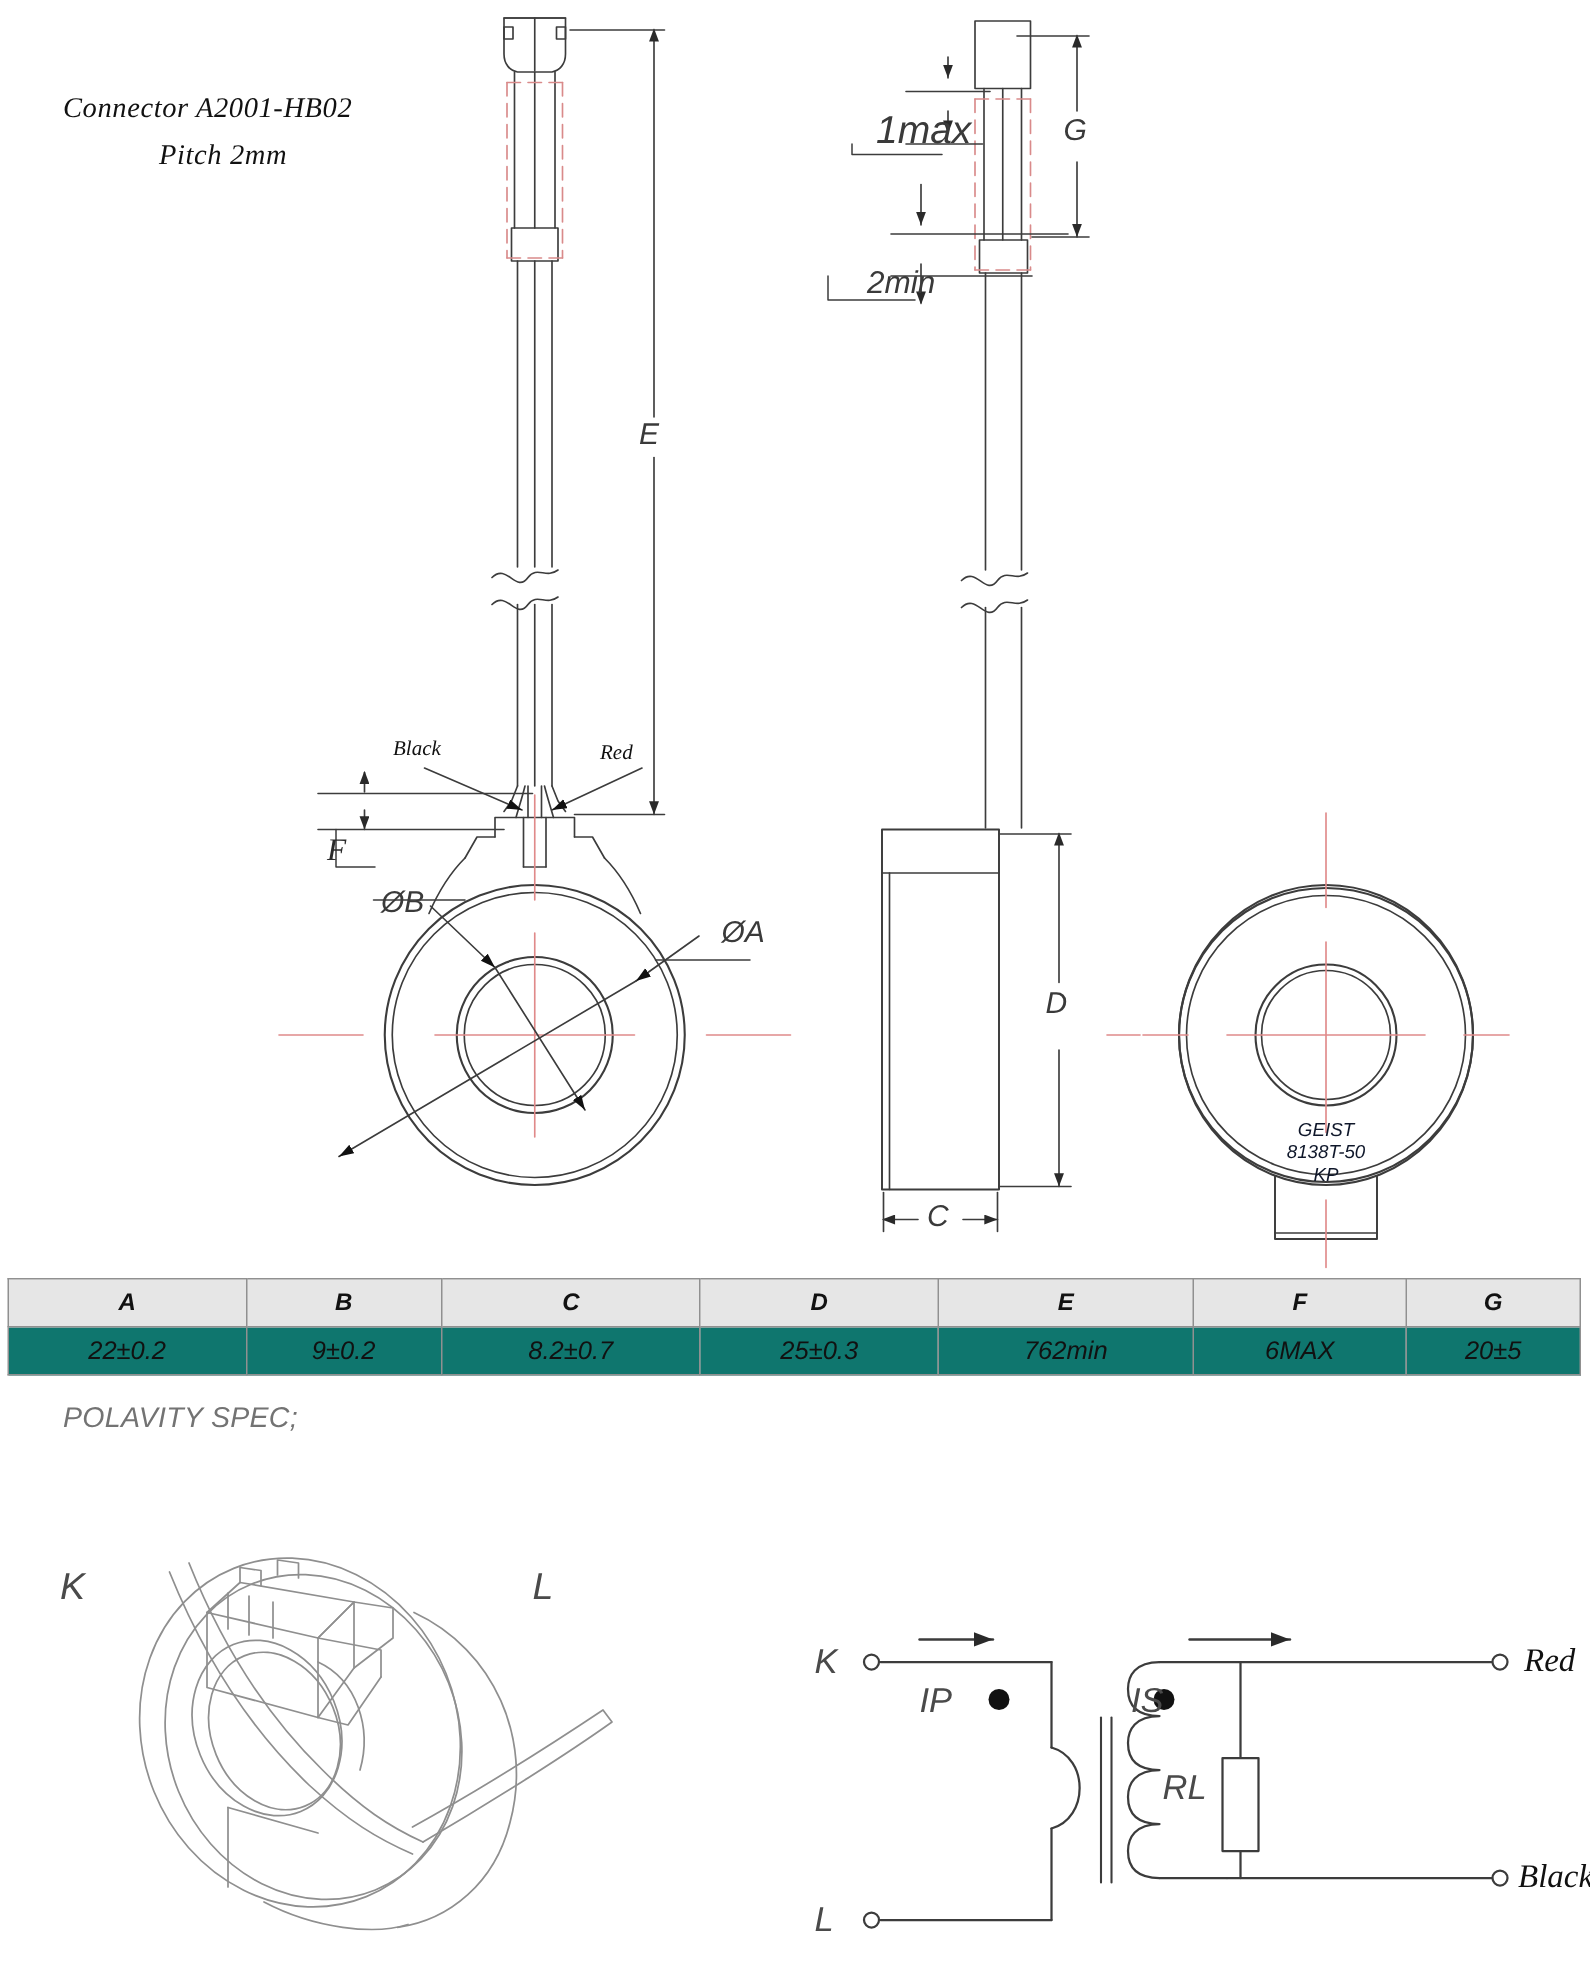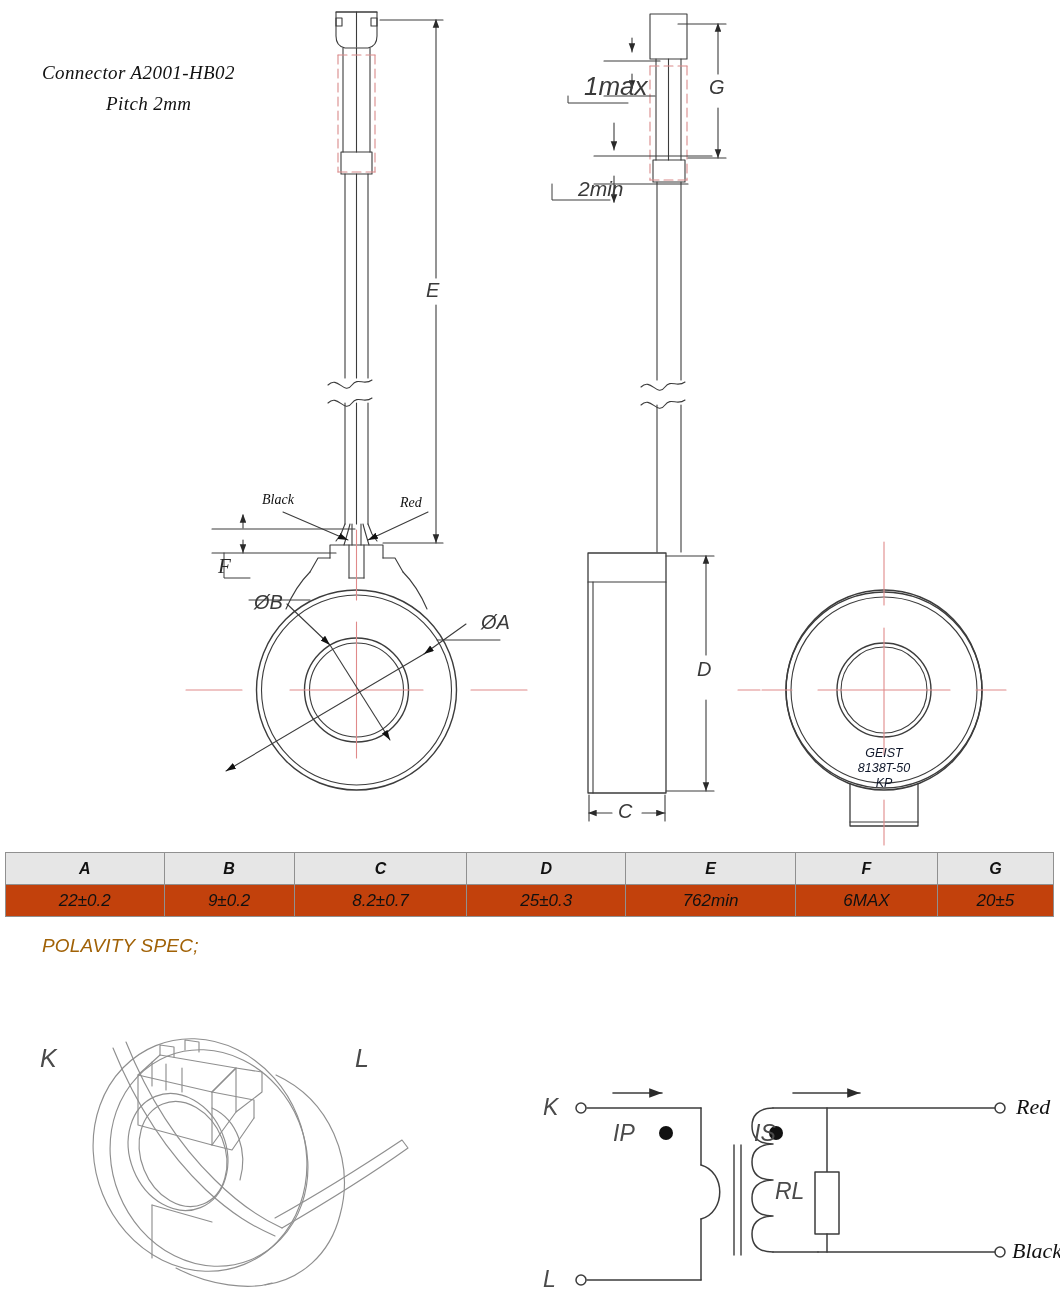--- a/index.html
+++ b/index.html
@@ -95,32 +95,32 @@
     color: #111;
     padding: 0;
     height: 31px;
   }
   #dimtable th {
     background: #e6e6e6;
     font-weight: bold;
     font-size: 16px;
   }
   #dimtable td {
-    background: #c2410c;
+    background: #0f766e;
     font-weight: normal;
   }
 
   
   #polarity-heading {
     position: absolute;
     left: 42px;
     top: 935px;
     font-family: "Liberation Sans", sans-serif;
     font-size: 19px;
-    color: #a16207;
+    color: #737373;
     letter-spacing: 0.2px;
   }
 
   
   .ckt-label {
     position: absolute;
     font-family: "Liberation Serif", serif;
     font-size: 22px;
     color: #111;
   }

